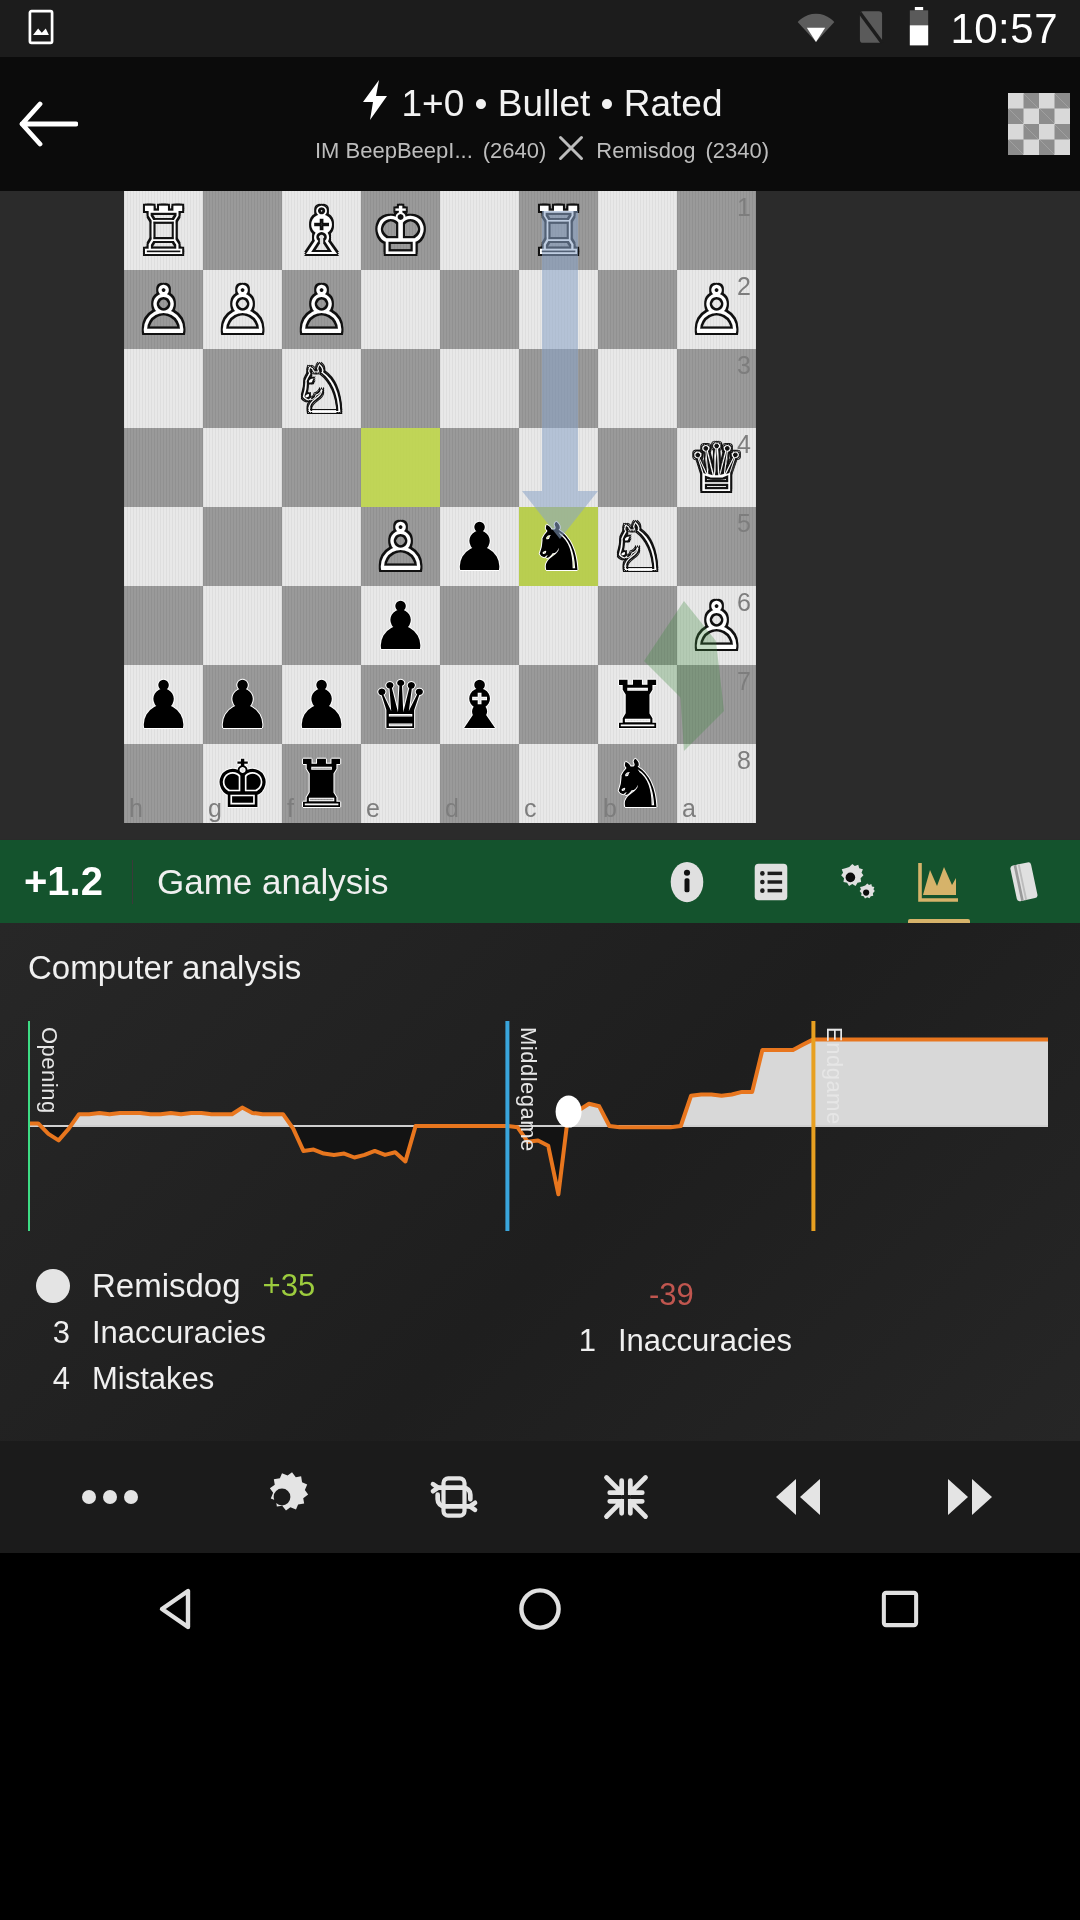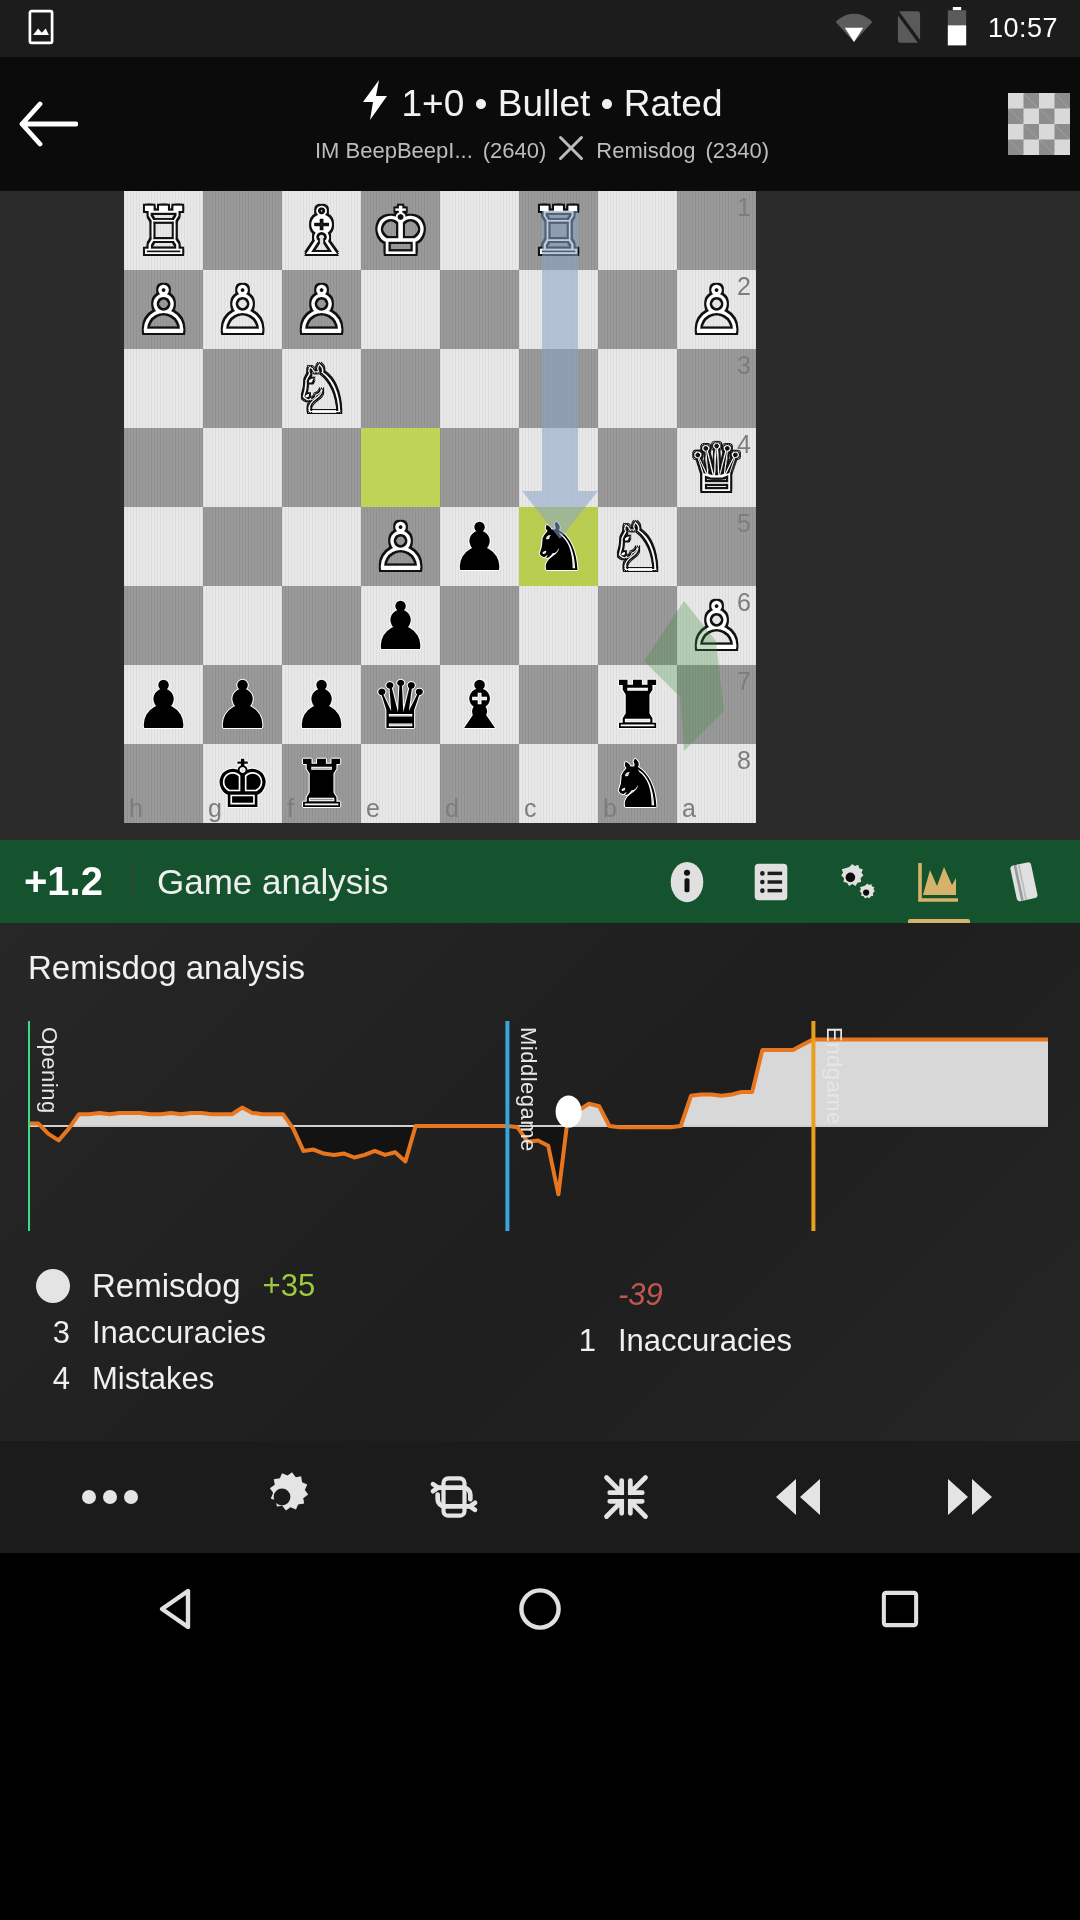--- a/index.html
+++ b/index.html
@@ -4,21 +4,21 @@
 <style>
   * { margin:0; padding:0; box-sizing:border-box; }
   html,body { width:1080px; height:1920px; background:#000; overflow:hidden;
     font-family:"Liberation Sans", sans-serif; }
 
   
   .statusbar { height:57px; background:#1c1c1c; display:flex; align-items:center;
     padding:0 22px; color:#fff; }
   .sb-left { display:flex; align-items:center; gap:10px; }
   .sb-right { margin-left:auto; display:flex; align-items:center; gap:18px; }
-  .sb-time { font-size:27px; font-weight:400; letter-spacing:.5px;text-align:right; }
+  .sb-time { font-size:42px; font-weight:400; letter-spacing:.5px;text-align:right; }
 
   
   .appbar { height:134px; background:#0b0b0b; display:flex; align-items:center;
     padding:0 10px; position:relative; }
   .back-btn { width:76px; height:76px; display:flex; align-items:center;
     justify-content:center; flex:0 0 auto; }
   .titles { flex:1 1 auto; display:flex; flex-direction:column; align-items:center;
     justify-content:center; margin-left:-10px; }
   .title-row { display:flex; align-items:center; gap:12px; color:#f2f2f2;
     font-size:37px; font-weight:400; white-space:nowrap; }
@@ -368,21 +368,21 @@
             <rect x="7" y="2.5" width="11" height="19" rx="1.6" fill="#e0e0e0"></rect>
             <rect x="9" y="2.5" width="1.4" height="19" fill="#9a9a9a"></rect>
             <rect x="11.2" y="2.5" width="1" height="19" fill="#bdbdbd"></rect>
           </g>
         </svg>
     </div>
   </div>
 </div>
 
 <div class="panel">
-  <div class="panel-title">Remisdog analysis</div>
+  <div class="panel-title">Computer analysis</div>
 
   <div class="chartbox">
     <svg id="evalchart" width="1020" height="210" viewBox="0 0 1020 210">
         <defs>
           <clipPath id="cu">
             <rect x="0" y="0" width="1020" height="105"></rect>
           </clipPath>
           <clipPath id="cdn">
             <rect x="0" y="105" width="1020" height="105"></rect>
           </clipPath>
@@ -412,21 +412,21 @@
         <span class="statnum">3</span>
         <span class="stattxt">Inaccuracies</span>
       </div>
       <div class="statline">
         <span class="statnum">4</span>
         <span class="stattxt">Mistakes</span>
       </div>
     </div>
     <div class="pcol right">
       <div class="statline">
-        <span class="acpl" id="acpl1" style="margin-left: 56px; color: rgb(192, 86, 79); font-style: italic;">-39</span>
+        <span class="acpl" id="acpl1" style="margin-left: 87px; color: rgb(192, 86, 79);">-39</span>
       </div>
       <div class="statline">
         <span class="statnum">1</span>
         <span class="stattxt">Inaccuracies</span>
       </div>
     </div>
   </div>
 </div>
 
 <div class="ctrlbar">

